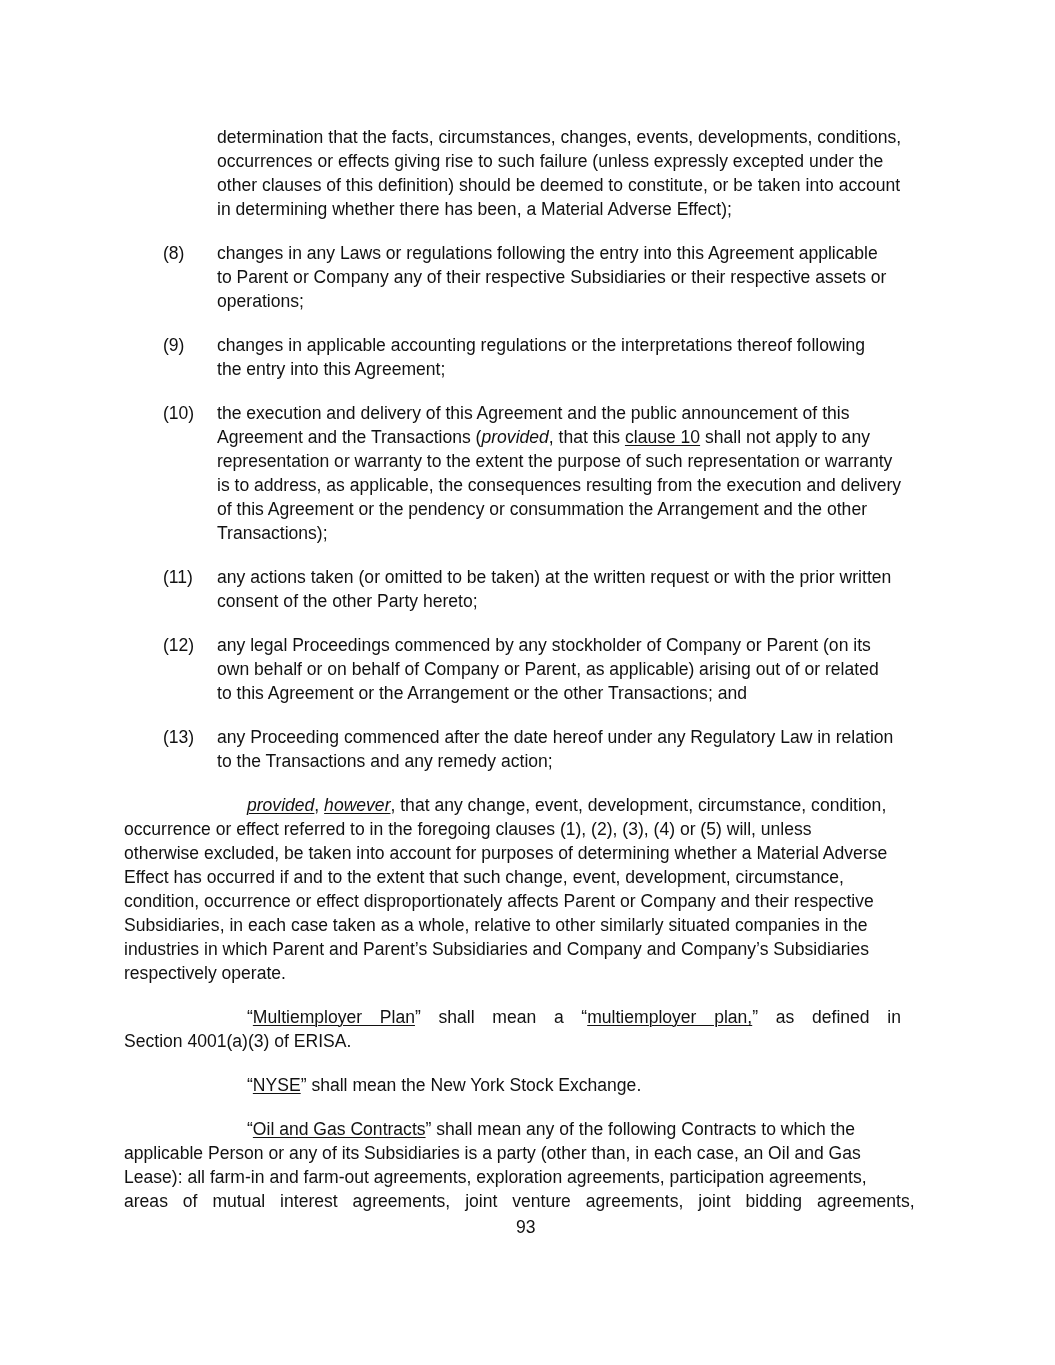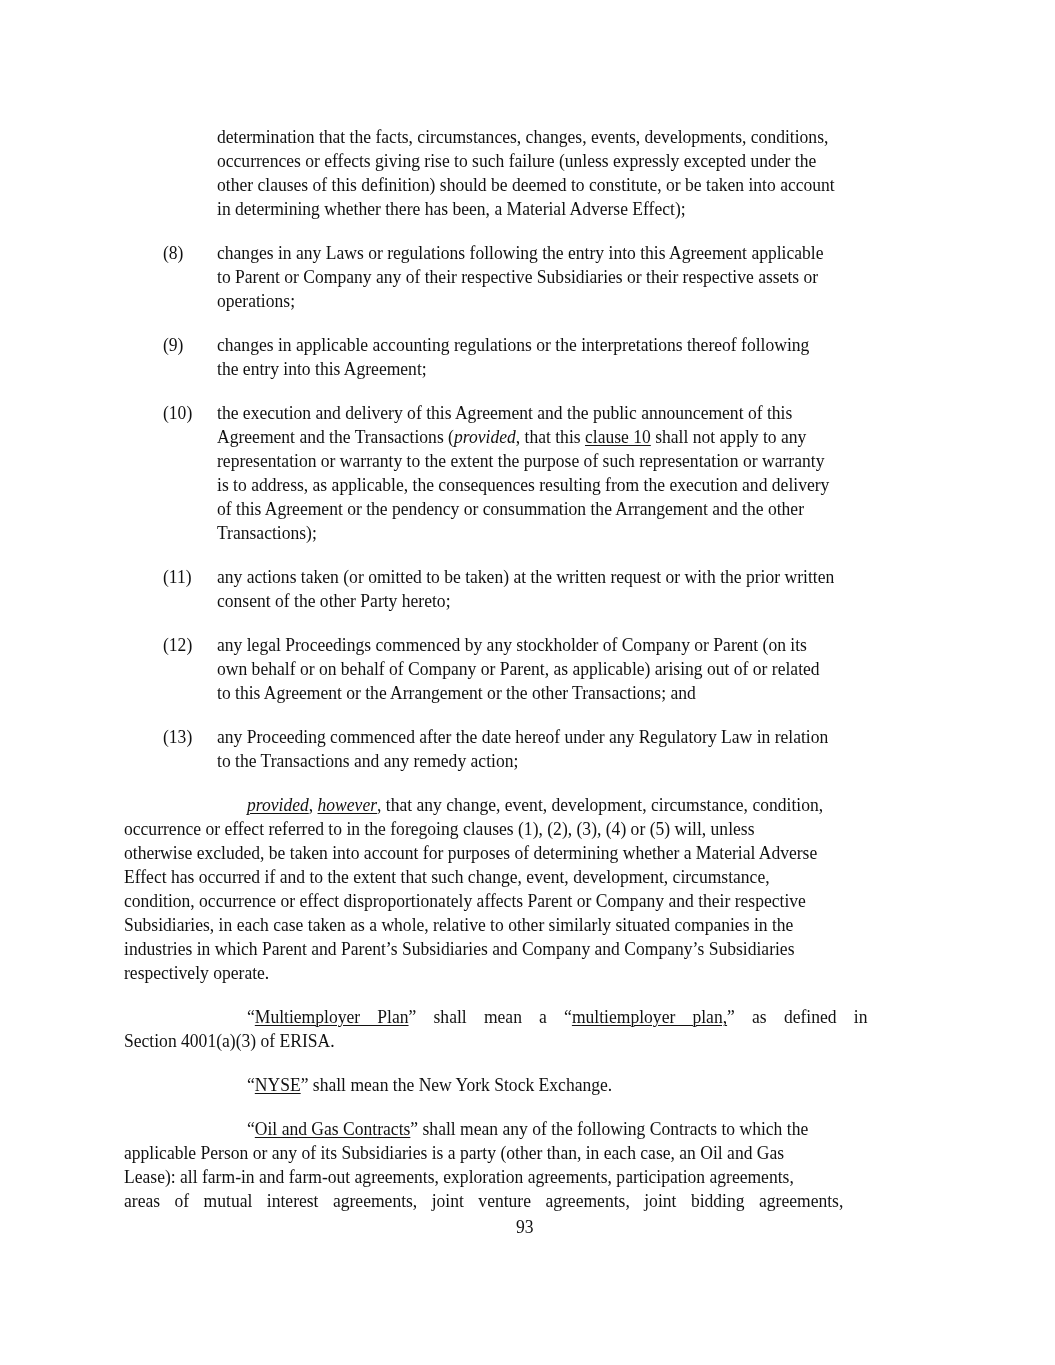--- a/index.html
+++ b/index.html
@@ -1,20 +1,20 @@
 <!DOCTYPE html>
 <html><head>
   <meta charset="utf-8">
   <style>
     html, body { margin: 0; padding: 0; background: #ffffff; }
     body { width: 1055px; height: 1365px; position: relative; overflow: hidden; }
     .page {
       position: absolute; left: 0; top: 0; width: 924px; height: 1365px;
       background: #ffffff; color: #111111;
-      font-family: Liberation Serif, serif;
+      font-family: Liberation Sans, sans-serif;
       text-align: right;
     }
     .line {
       position: absolute;
       white-space: nowrap;
       font-size: 19.2px;
       line-height: 24px;
       transform-origin: left top;
       transform: scaleX(0.915);
     }

